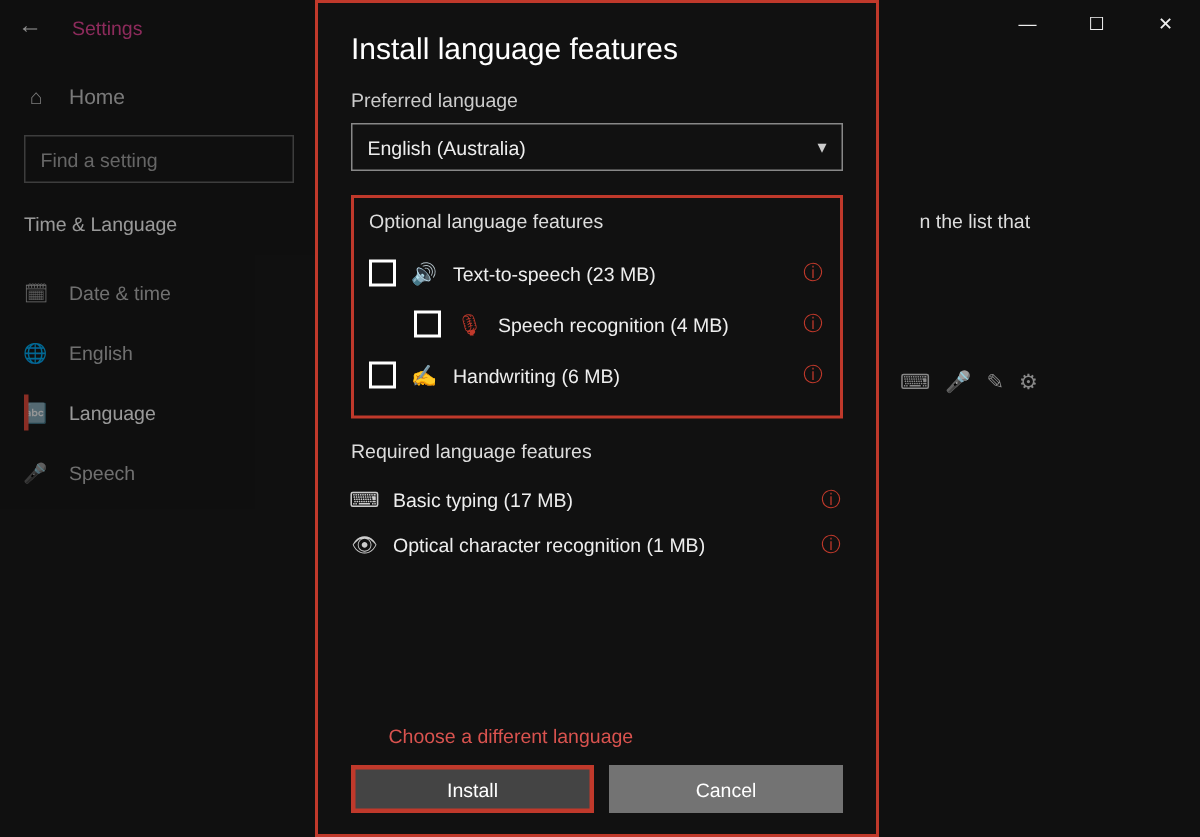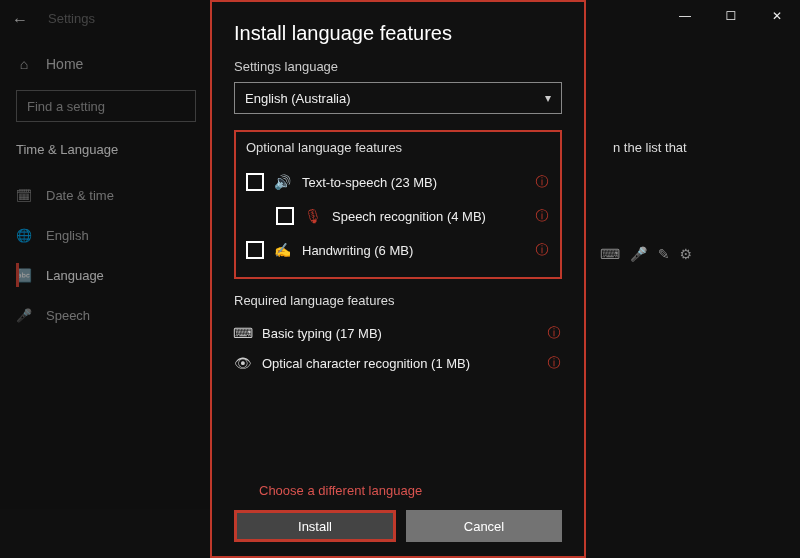--- a/index.html
+++ b/index.html
@@ -2,21 +2,21 @@
 <html><head>
 <meta charset="utf-8">
 <style>
 * { box-sizing: border-box; margin: 0; padding: 0; font-family: "Segoe UI", sans-serif; }
 body { width: 800px; height: 558px; background: #000; color: #ddd; overflow: hidden; position: relative; }
 
 
 .bg { position: absolute; inset: 0; background: #1a1a1a; opacity: 0.6; }
 .bg-bar { height: 36px; display: flex; align-items: center; padding: 0 12px; gap: 20px; }
 .bg-back { font-size: 16px; color: #eee; }
-.bg-title { font-size: 13px; color: #737373; }
+.bg-title { font-size: 13px; color: #ec4899; }
 .win-btns { position: absolute; top: 0; right: 0; display: flex; }
 .win-btn { width: 46px; height: 32px; display: flex; align-items: center; justify-content: center; color: #eee; font-size: 12px; }
 .bg-body { padding: 8px 16px; }
 .bg-home { display: flex; align-items: center; gap: 14px; font-size: 14px; color: #ccc; margin: 12px 0 18px; }
 .bg-search { border: 1px solid #666; width: 180px; height: 32px; display: flex; align-items: center; padding: 12px 10px; color: #aaa; font-size: 13px; margin-bottom: 20px; }
 .bg-cat { font-size: 13px; color: #fff; margin-bottom: 18px; }
 .bg-item { display: flex; align-items: center; gap: 14px; font-size: 13px; color: #bbb; height: 40px; }
 .bg-item.active { color: #fff; }
 .bg-active-bar { width: 3px; height: 24px; background: #e74c3c; position: absolute; left: 0; }
 .bg-ico { width: 16px; display: inline-flex; justify-content: center; }
@@ -104,21 +104,21 @@
 <div class="overlay-right">n the list that</div>
 <div class="overlay-icons">
   <span>⌨</span>
   <span>🎤</span>
   <span>✎</span>
   <span>⚙</span>
 </div>
 
 <div class="dlg">
   <h1>Install language features</h1>
-  <div class="lbl">Settings language</div>
+  <div class="lbl">Preferred language</div>
   <div class="select">
     <span>English (Australia)</span>
     <span class="chev">▾</span>
   </div>
 
   <div class="section">
     <div class="sec-title">Optional language features</div>
 
     <div class="feat">
       <span class="cb"></span>

